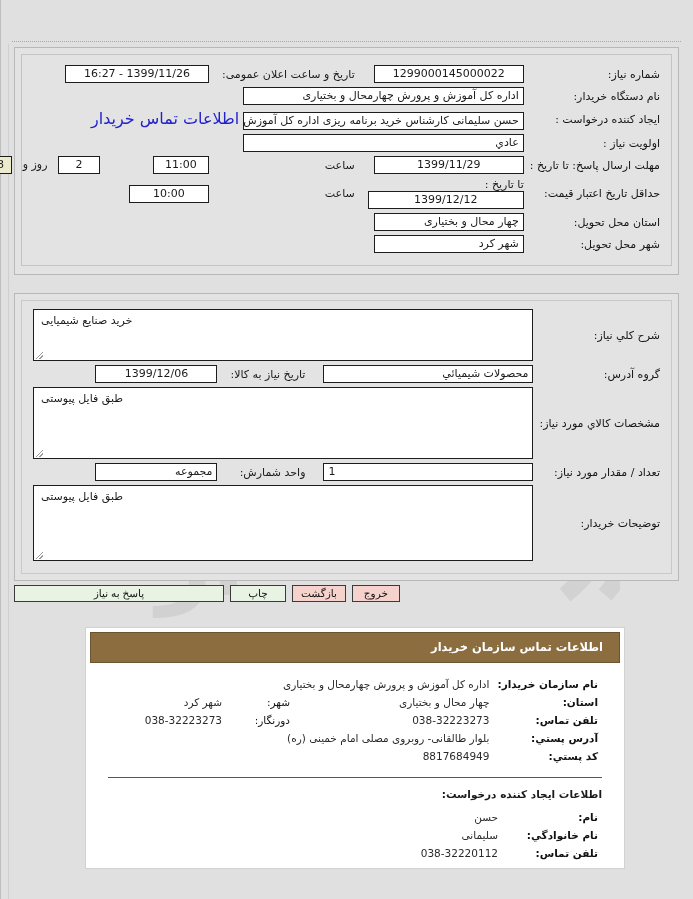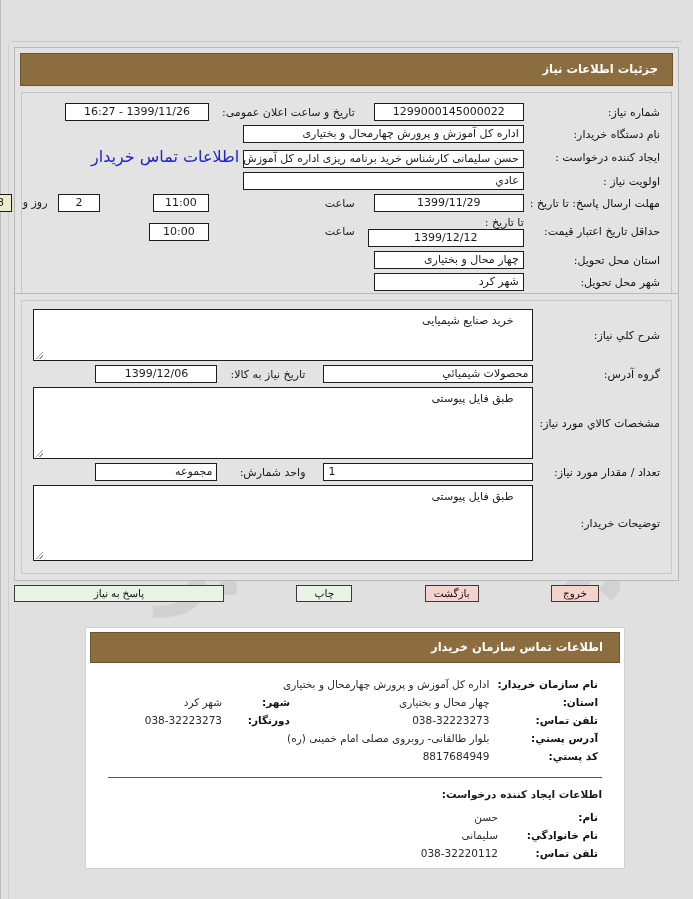--- a/index.html
+++ b/index.html
@@ -77,39 +77,39 @@
     font-size:11px;
     text-align:right;
     vertical-align:middle;
     overflow:hidden;white-space:nowrap;
   }
   .fld.c{text-align:center;}
   .fld.num{text-align:left;direction:ltr;}
   .fld.yellow{background:#ececcd;border:1px solid #1d1d1d;}
   .fld.ta{
     height:auto;min-height:52px;line-height:1.5;
-    padding:3px 19px;white-space:normal;text-align:right;
+    padding:3px 7px;white-space:normal;text-align:left;
     position:relative;
   }
   .fld.ta.tall{min-height:72px;}
   .fld.ta::after{
     content:"";position:absolute;left:2px;bottom:1px;width:7px;height:7px;
     background:
       linear-gradient(135deg,transparent 45%,#9a9a9a 45%,#9a9a9a 55%,transparent 55%),
       linear-gradient(135deg,transparent 70%,#9a9a9a 70%,#9a9a9a 80%,transparent 80%);
   }
 
   .inline-lbl{display:inline-block;padding:0 7px;font-size:11px;white-space:nowrap;}
   .link{color:#2222cc;text-decoration:none;font-size:16px;white-space:nowrap;}
   .sect-title{font-size:11.5px;font-weight:bold;text-align:right;margin:2px 2px 8px 2px;position:relative;z-index:3;}
 
   
   .btnrow{
     position:absolute;left:14px;top:585px;width:665px;
-    display:flex;flex-direction:row-reverse;justify-content:space-between;
+    display:flex;flex-direction:row-reverse;justify-content:flex-start;
     gap:6px;padding-right:80px;box-sizing:border-box;z-index:3;
   }
   .btn{
     background:#e8f3e4;border:1px solid #3a3a3a;
     font-size:10.5px;color:#111;
     height:17px;line-height:15px;
     padding:0 8px;box-sizing:border-box;
     text-align:center;white-space:nowrap;cursor:pointer;
   }
   .btn.w1{min-width:210px;}
@@ -124,21 +124,21 @@
     position:absolute;left:85px;top:627px;width:540px;
     background:#ffffff;border:1px solid #d2d2d2;
     box-sizing:border-box;z-index:2;
   }
   .contact .bar{margin:4px;padding:7px 16px 8px 13px;}
   .contact-body{padding:8px 22px 6px 22px;}
   table.ctable{border-collapse:collapse;width:100%;}
   table.ctable td{font-size:10.5px;padding:3px 4px;vertical-align:top;}
   td.ck{font-weight:bold;text-align:right;white-space:nowrap;width:92px;color:#111;}
   td.cv{text-align:right;color:#2a2a2a;padding-right:10px;}
-  td.ck2{font-weight:bold;text-align:right;white-space:nowrap;width:60px;color:#111;}
+  td.ck2{font-weight:normal;text-align:right;white-space:nowrap;width:60px;color:#111;}
   td.cv2{text-align:right;color:#2a2a2a;width:110px;}
   .hr{border:none;border-top:1px solid #555;margin:12px 0 10px 0;}
   .subhead{font-weight:bold;font-size:10.5px;text-align:right;margin:4px 0 8px 0;}
 </style>
 </head>
 <body>
 
 <div class="page">
 
   <div class="frame-left"></div>
@@ -159,21 +159,20 @@
         <text x="75" y="160">ه‍ر</text>
         <text x="45" y="245">گستر</text>
         <text x="95" y="300">ارتباط</text>
       </g>
       <rect x="45" y="30" width="48" height="48" transform="rotate(45 69 54)" fill="#f2b8b4"></rect>
     </svg>
   </div>
 
   <div class="card topcard">
 
-    <div class="bar">جزئیات اطلاعات نیاز</div>
 
     <div class="panel">
       <table class="form">
         <tbody>
             <tr>
           <td class="lbl">شماره نیاز:</td>
           <td style="width:160px">
             <span class="fld c" style="width:150px">1299000145000022</span>
           </td>
           <td style="width:1px"><span class="inline-lbl">تاریخ و ساعت اعلان عمومی:</span></td>
@@ -223,21 +222,21 @@
         <tr>
           <td class="lbl wrap" style="max-width:78px">
             <span>حداقل تاریخ اعتبار قیمت:</span>
           </td>
           <td>
             <span class="inline-lbl" style="padding:0 0 0 6px">تا تاریخ :</span>
             <span class="fld c" style="width:156px">1399/12/12</span>
           </td>
           <td><span class="inline-lbl">ساعت</span></td>
           <td>
-            <span class="fld c" style="width:60px">10:00</span>
+            <span class="fld c" style="width:80px">10:00</span>
           </td>
         </tr>
 
         <tr>
           <td class="lbl">استان محل تحویل:</td>
           <td colspan="3">
             <span class="fld" style="width:150px">چهار محال و بختیاری</span>
           </td>
         </tr>
 

